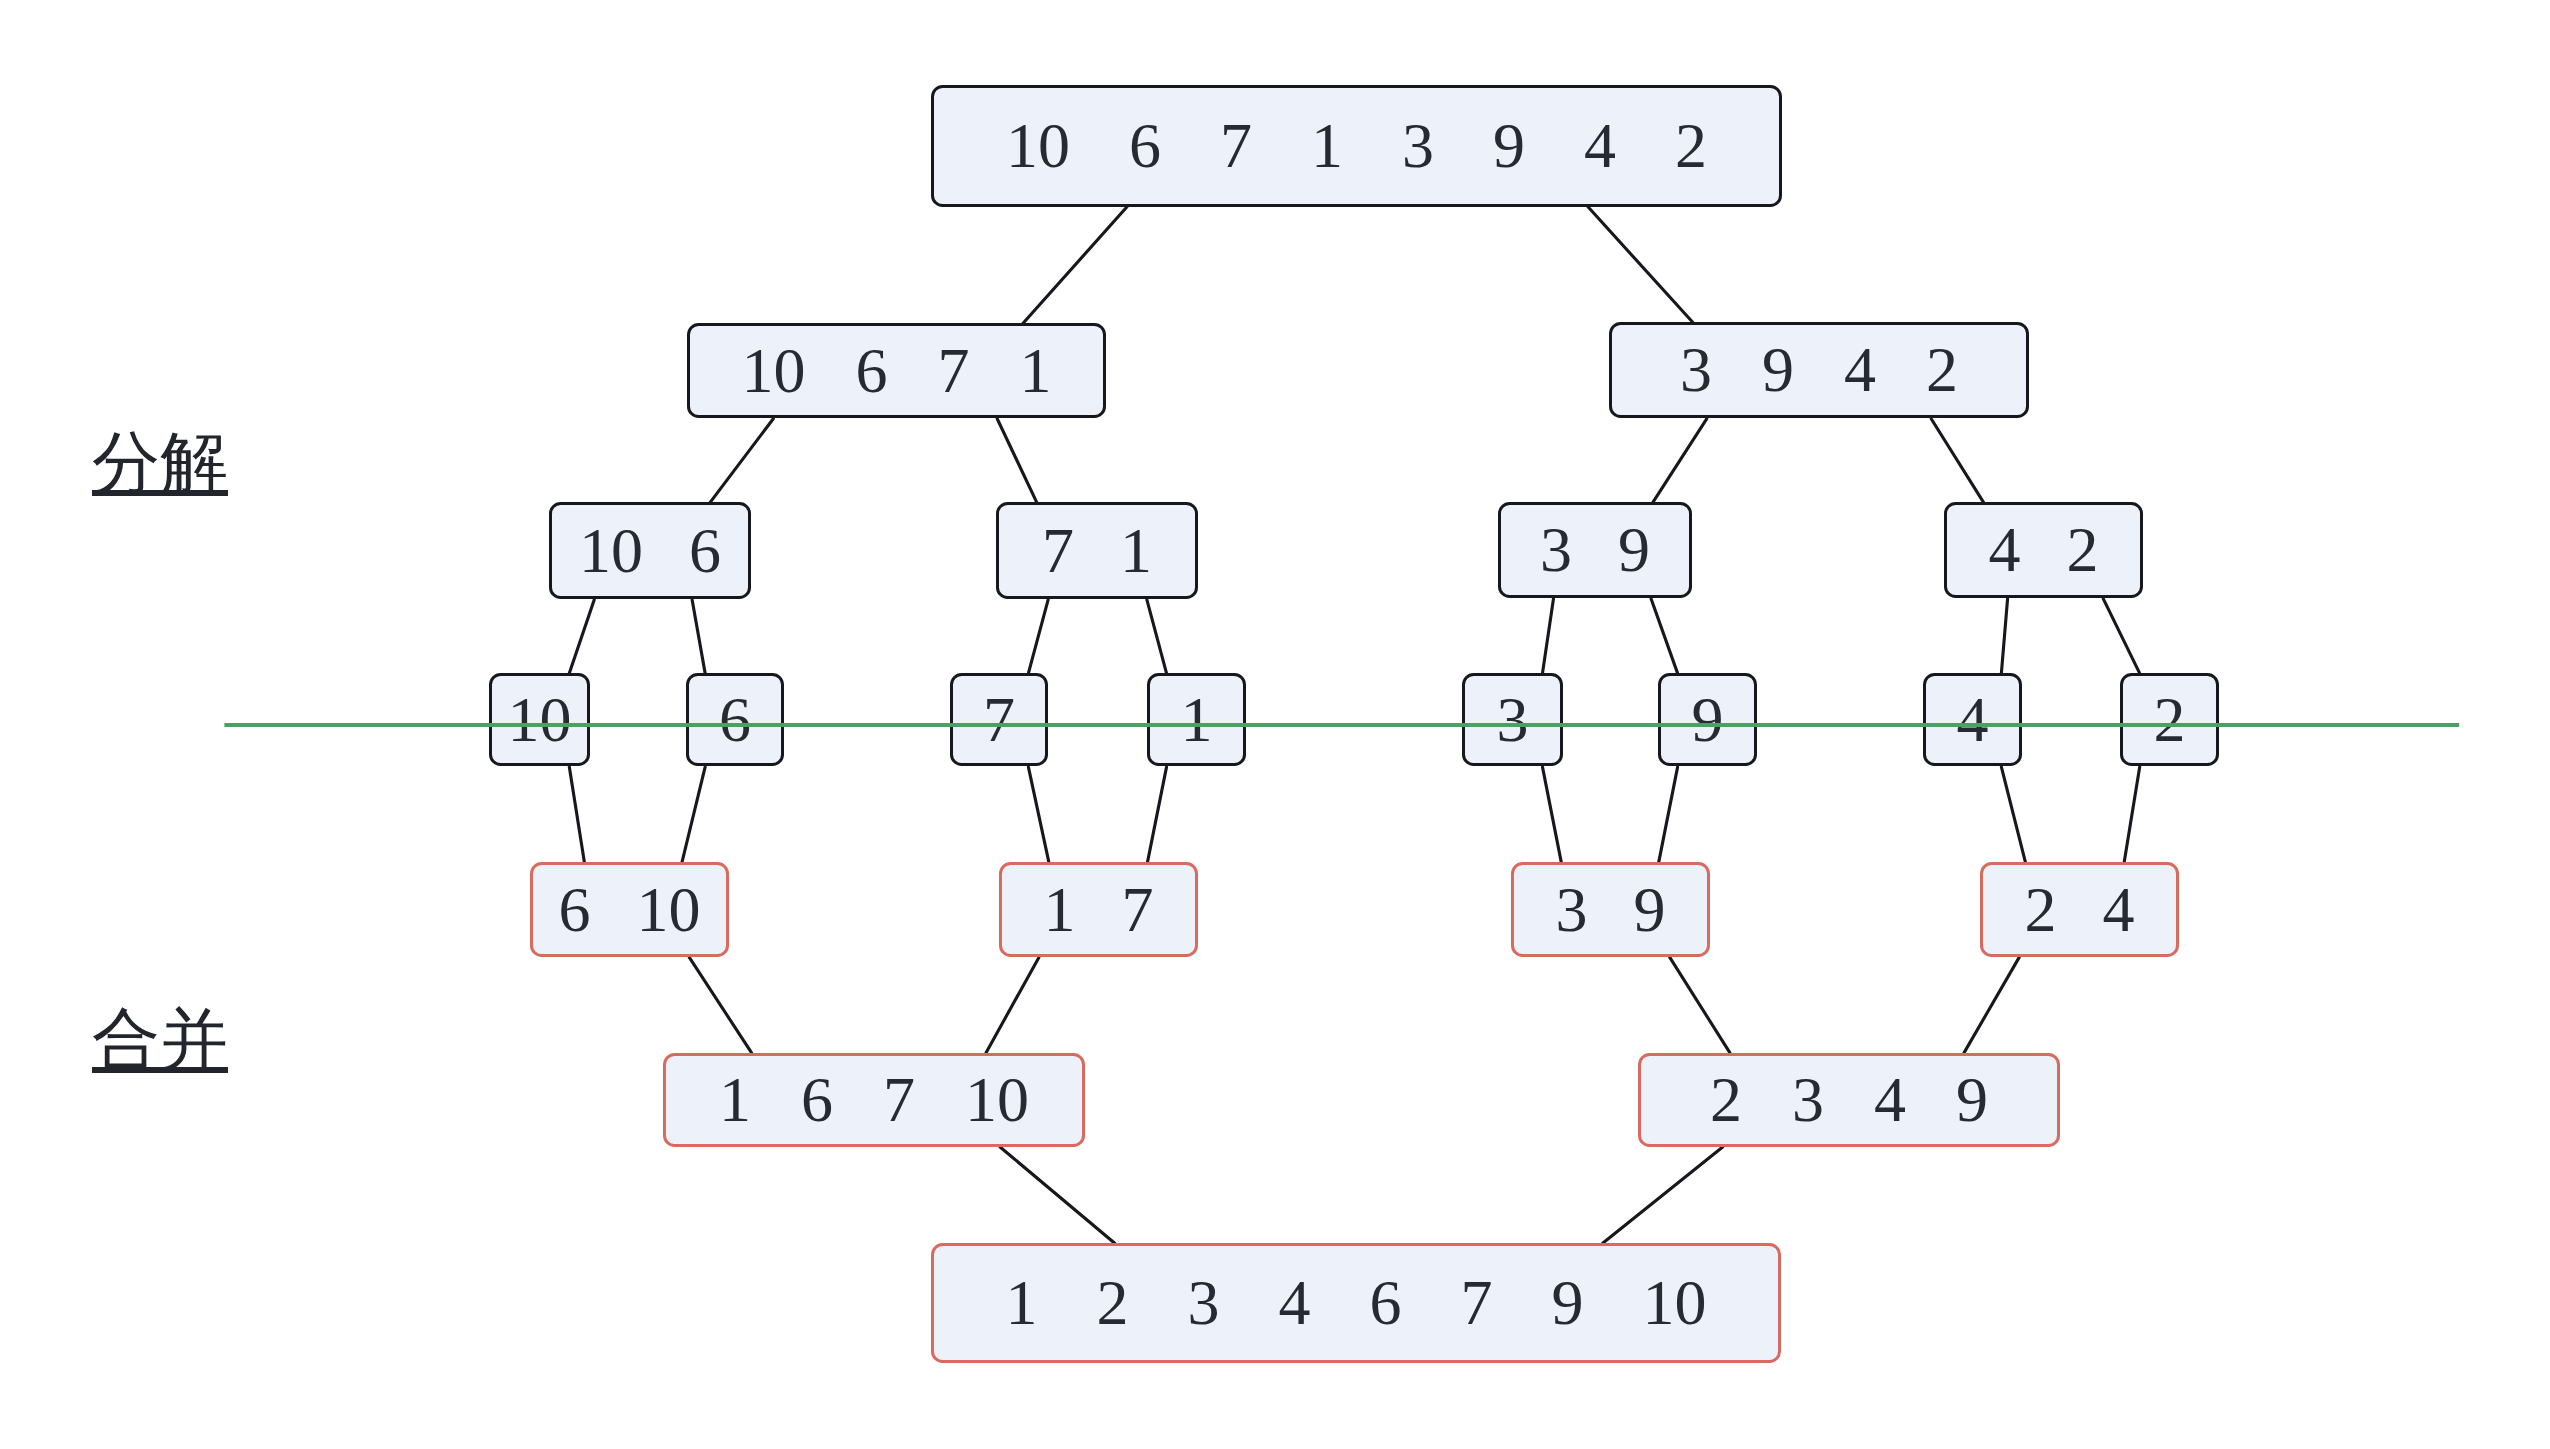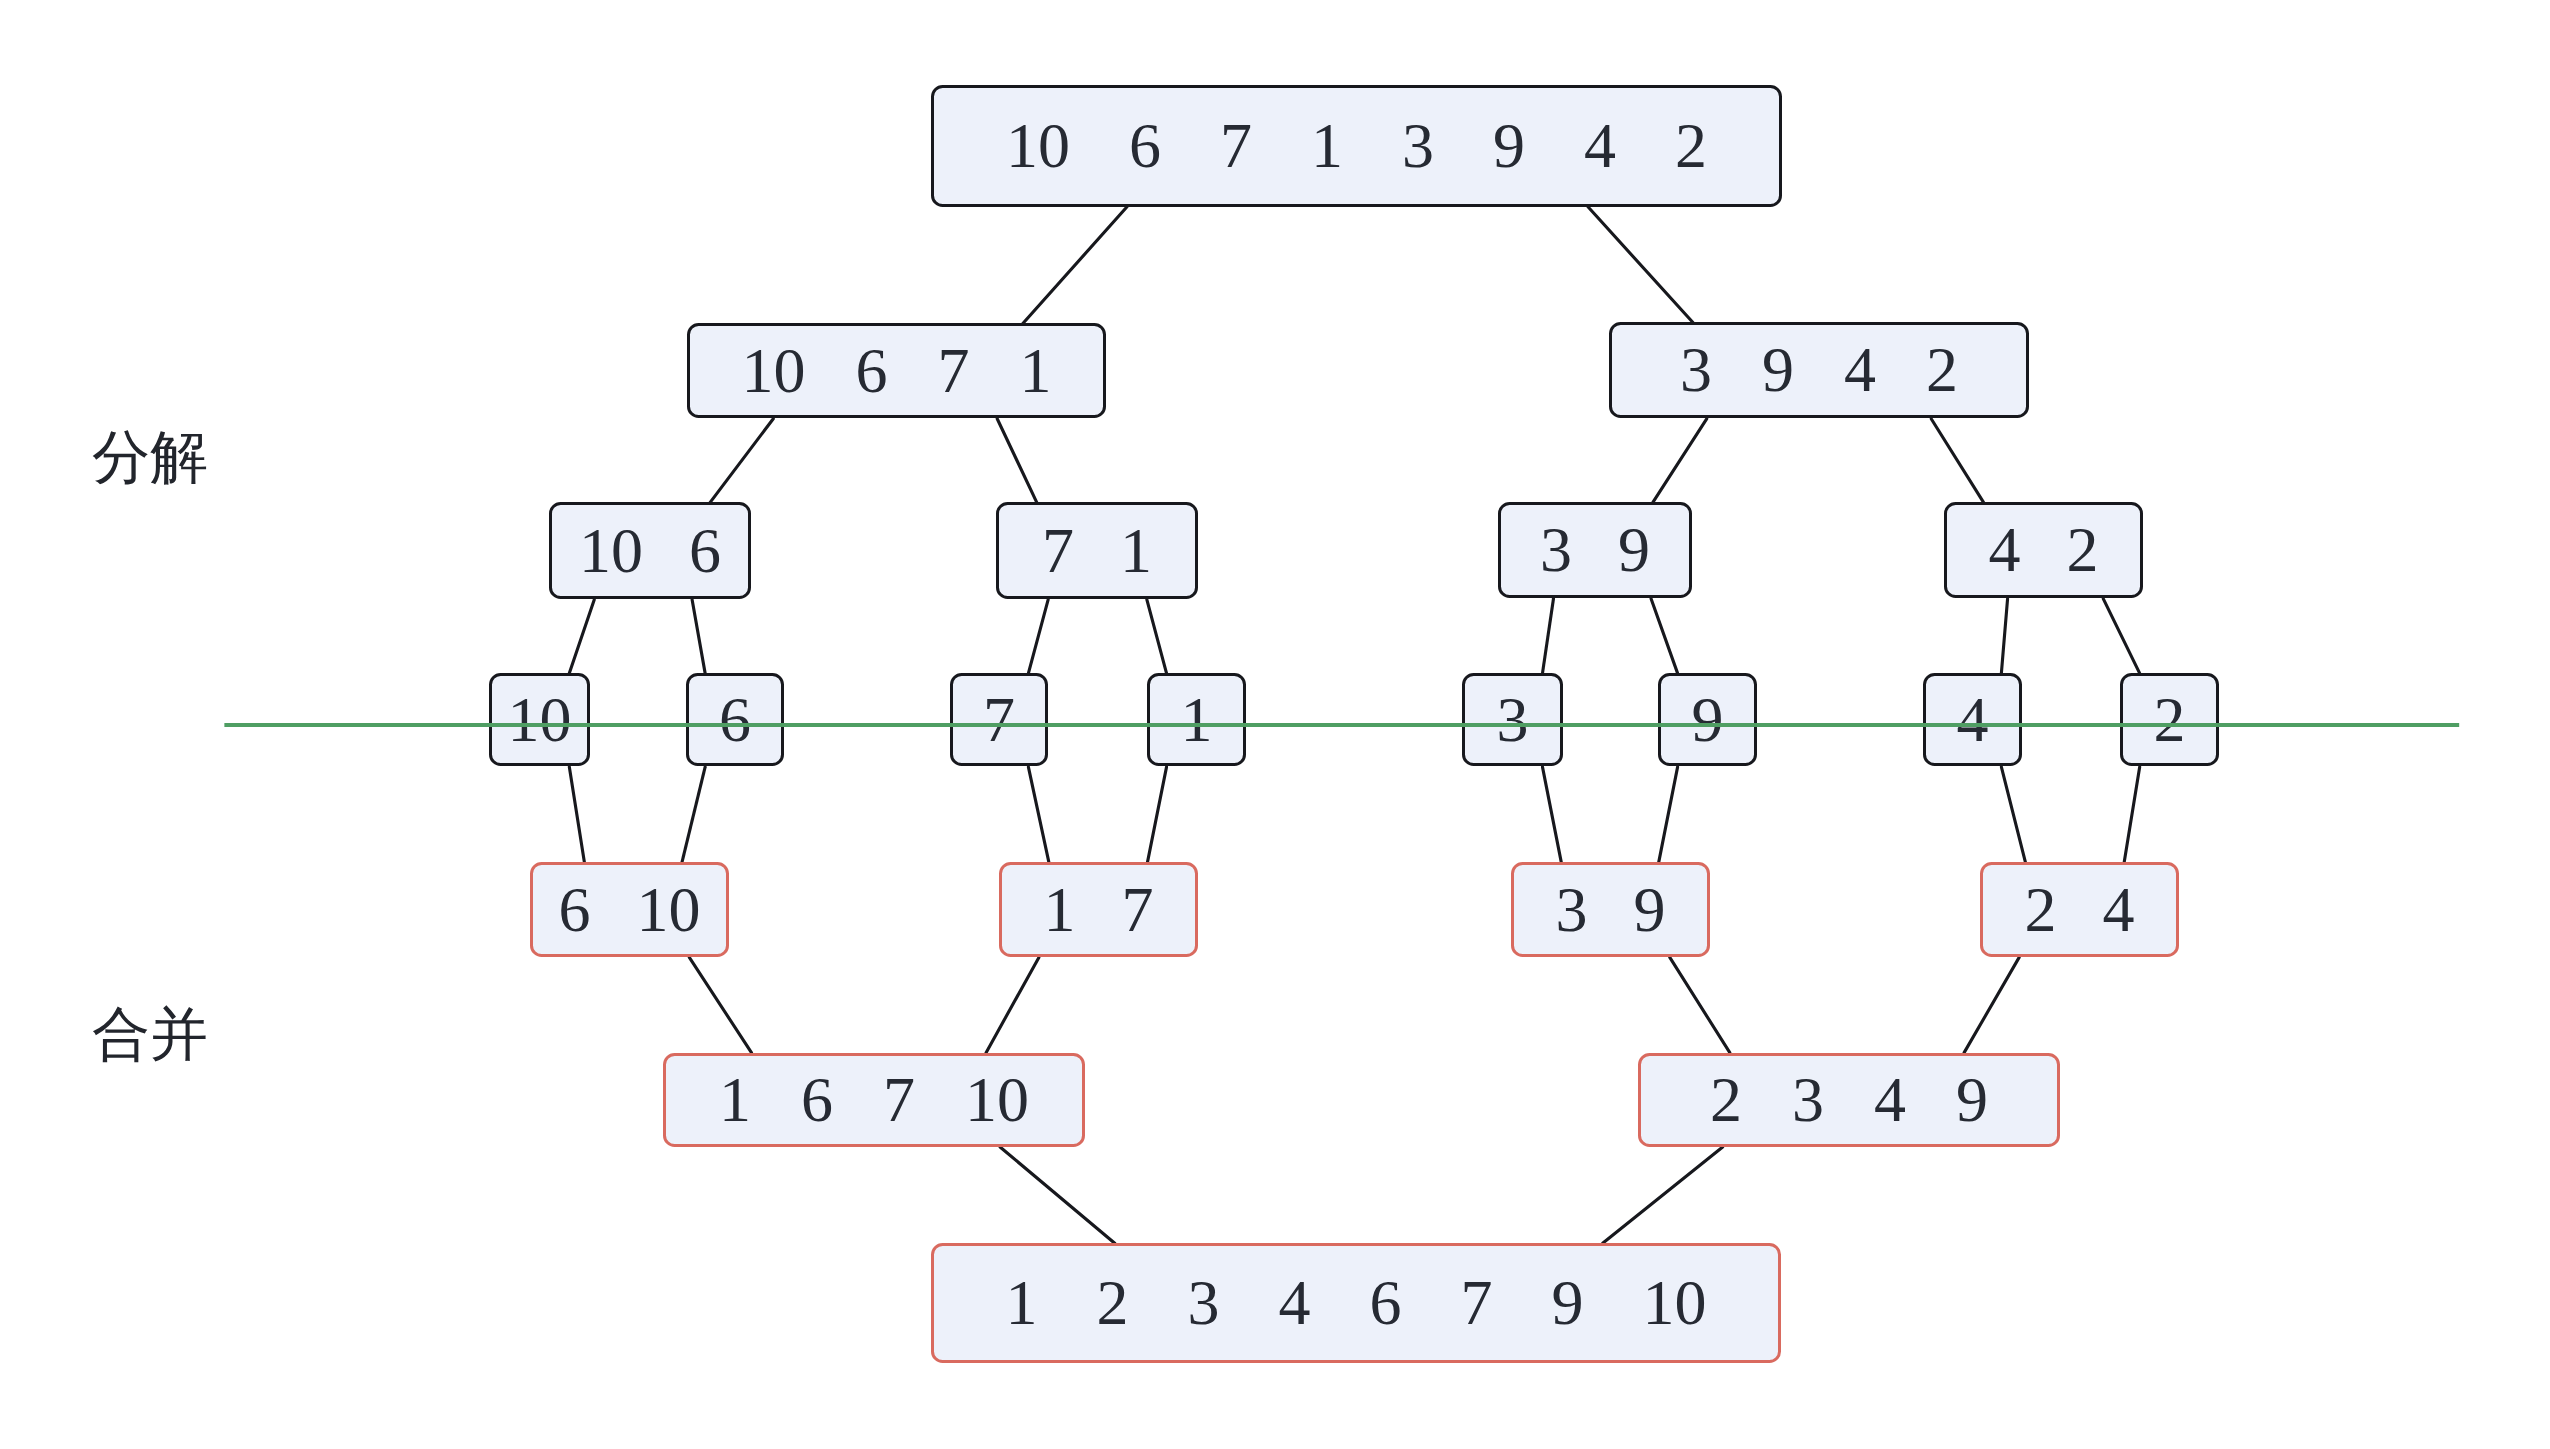--- a/index.html
+++ b/index.html
@@ -46,25 +46,26 @@
     line-height: 1;
     color: var(--text-color, #262a33);
     z-index: 2;
   }
   .box.merge {
     border-color: var(--merge-border, #d96a5f);
   }
   .phase-label {
     position: absolute;
     font-family: "Liberation Sans", "DejaVu Sans", sans-serif;
-    font-size: 58px;
+    font-size: 68px;
     line-height: 1;
     color: var(--label-color, #22252c);
     z-index: 2;
     white-space: nowrap;
+    text-decoration: underline;
   }
   #label-divide { left: 92px; top: 428px; }
   #label-merge  { left: 92px; top: 979px; margin-top: 26px; }
 </style>
 </head>
 <body>
 
 <div class="stage">
   <svg id="edges" class="layer" viewBox="0 0 2864 1628" xmlns="http://www.w3.org/2000/svg">
       <line x1="1265.8" y1="232" x2="1148.8" y2="363" stroke="#17181d" stroke-width="3.5" stroke-linecap="round"></line>

